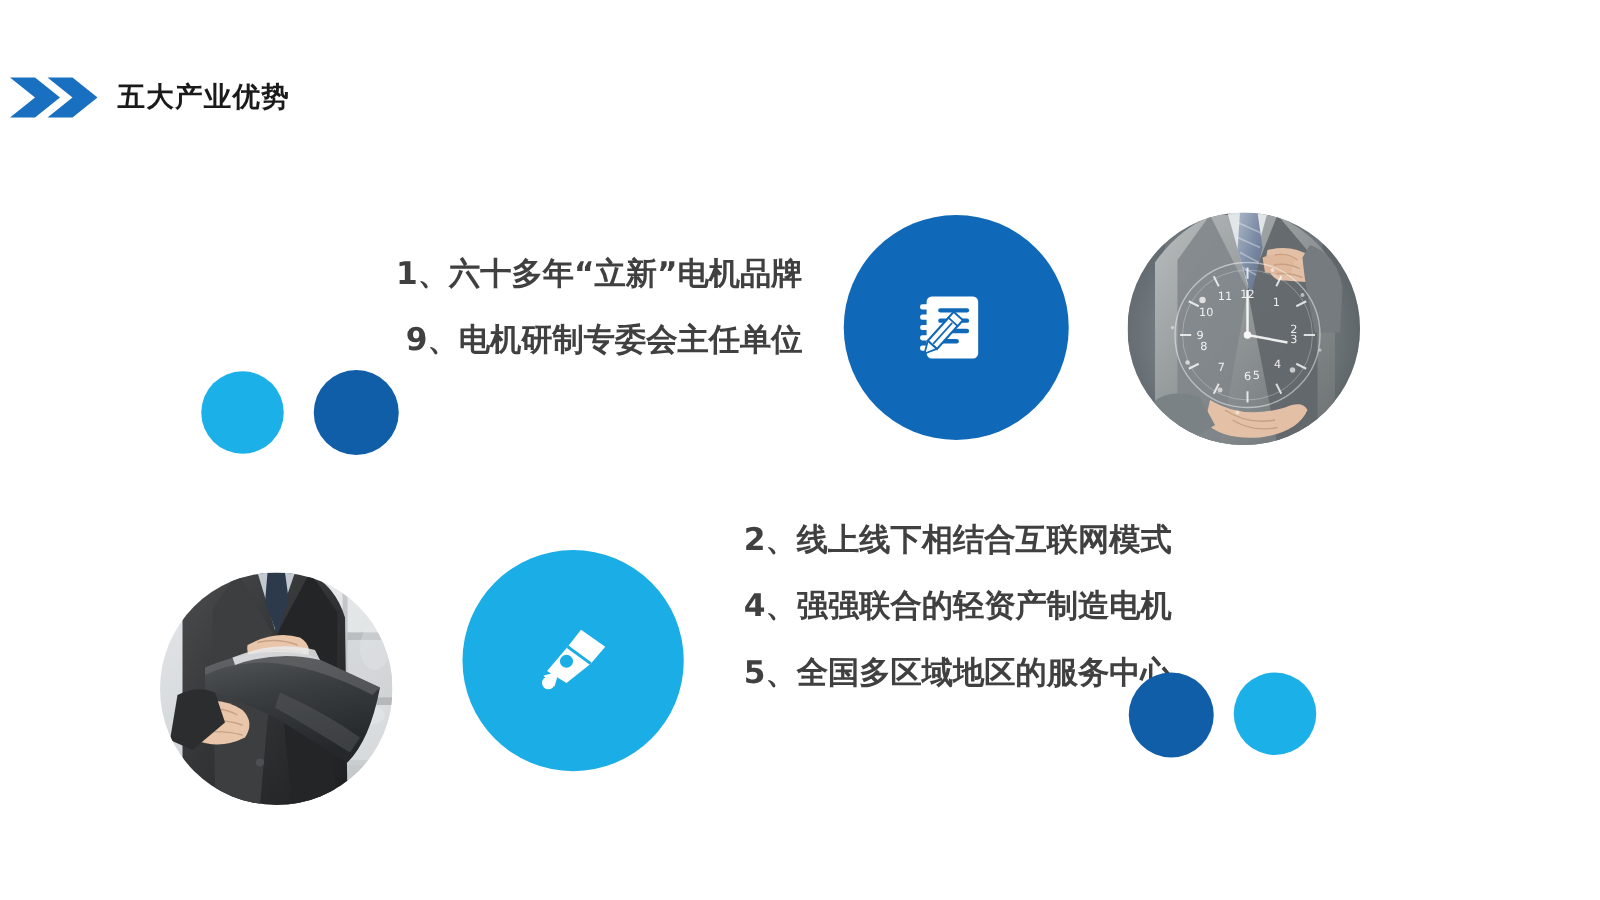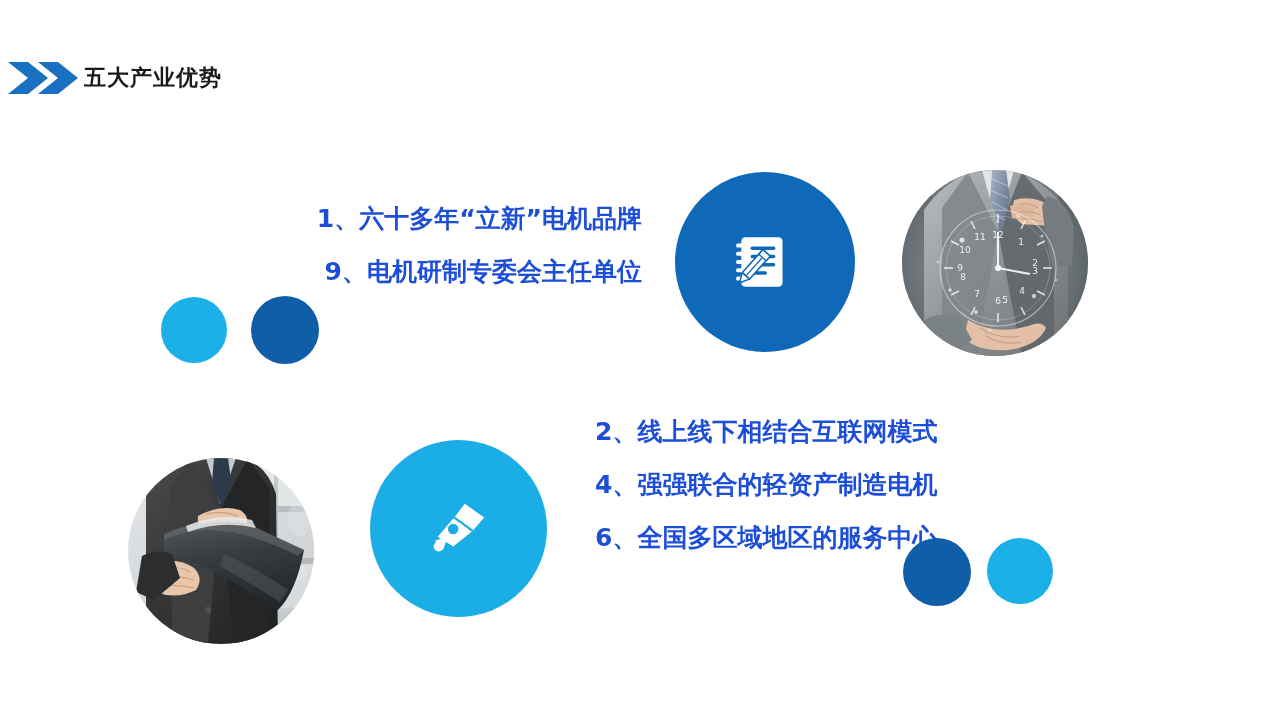--- a/index.html
+++ b/index.html
@@ -28,34 +28,34 @@
     top: 55px;
     height: 46px;
     display: flex;
     align-items: center;
   }
   .chevrons {
     display: block;
     margin-left: 6px;
   }
   .header-title {
-    margin-left: 6px;
+    margin-left: 16px;
     font-size: 22px;
     font-weight: bold;
     color: #1a1a1a;
     letter-spacing: 1px;
     line-height: 1;
     white-space: nowrap;
     font-family: Liberation Serif, serif;
   }
 
   
   .text-block {
     position: absolute;
-    color: #1d4ed8;
+    color: #404040;
     font-weight: bold;
     font-size: 25px;
     line-height: 53px;
     white-space: nowrap;
     font-family: "DejaVu Sans", "Liberation Sans", sans-serif;
   }
   .text-block-top {
     left: 180px;
     top: 192px;
     width: 462px;
@@ -123,21 +123,21 @@
   </div>
 
   <div class="text-block text-block-top">
     <span class="text-line">1、六十多年“立新”电机品牌</span>
     <span class="text-line">9、电机研制专委会主任单位</span>
   </div>
 
   <div class="text-block text-block-bottom">
     <span class="text-line">2、线上线下相结合互联网模式</span>
     <span class="text-line">4、强强联合的轻资产制造电机</span>
-    <span class="text-line">6、全国多区域地区的服务中心</span>
+    <span class="text-line">5、全国多区域地区的服务中心</span>
   </div>
 
   <div class="circle circle-icon c-notepad">
     <svg width="66" height="66" viewBox="0 0 64 64">
 
       <rect x="4" y="14" width="8" height="4" rx="1.6" fill="#ffffff"></rect>
       <rect x="4" y="22" width="8" height="4" rx="1.6" fill="#ffffff"></rect>
       <rect x="4" y="30" width="8" height="4" rx="1.6" fill="#ffffff"></rect>
       <rect x="4" y="38" width="8" height="4" rx="1.6" fill="#ffffff"></rect>
       <rect x="4" y="46" width="8" height="4" rx="1.6" fill="#ffffff"></rect>

